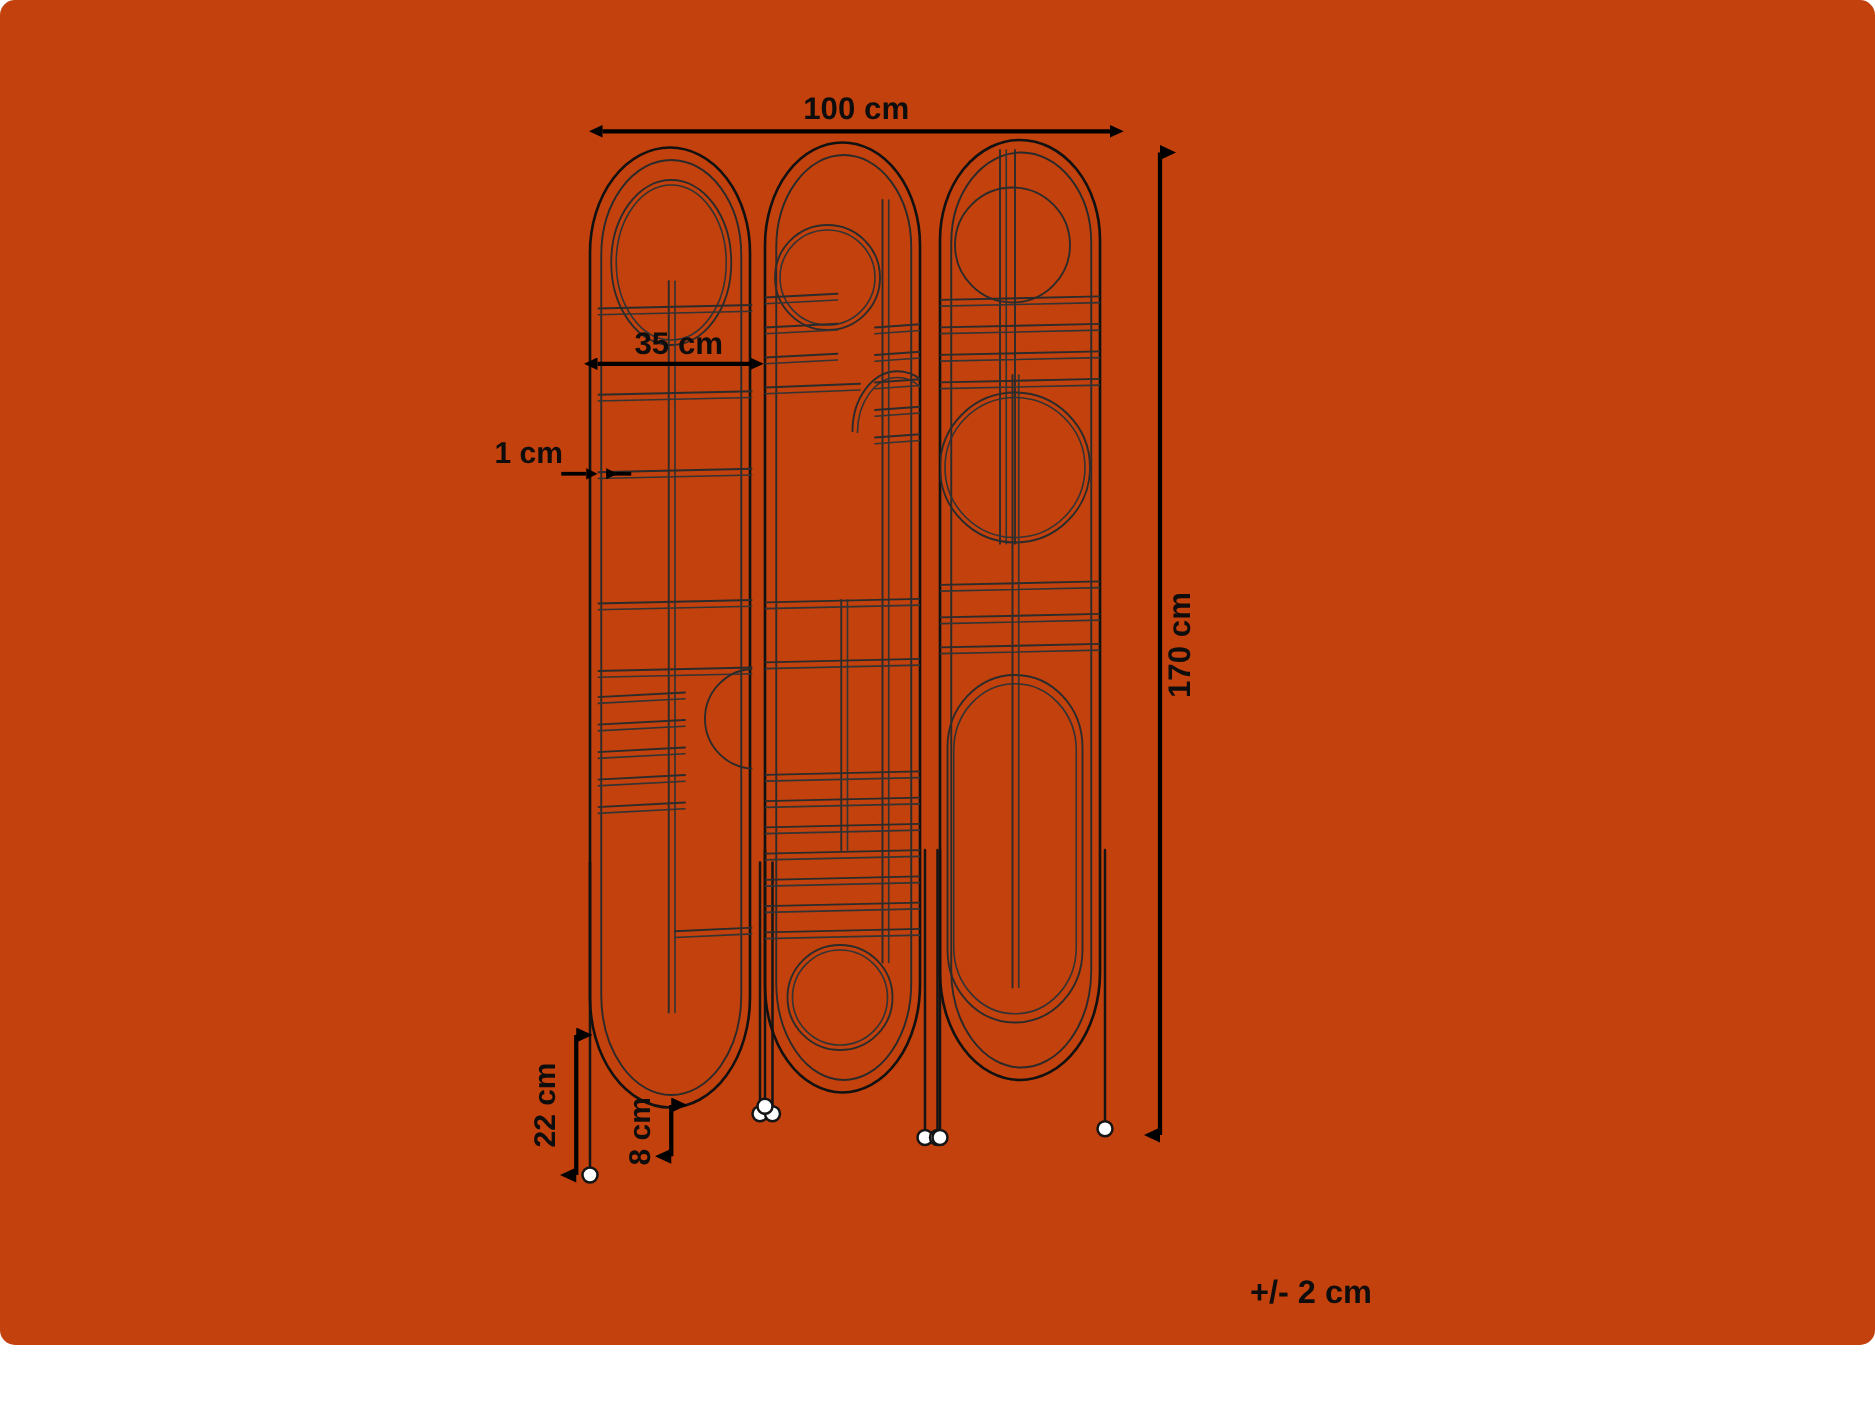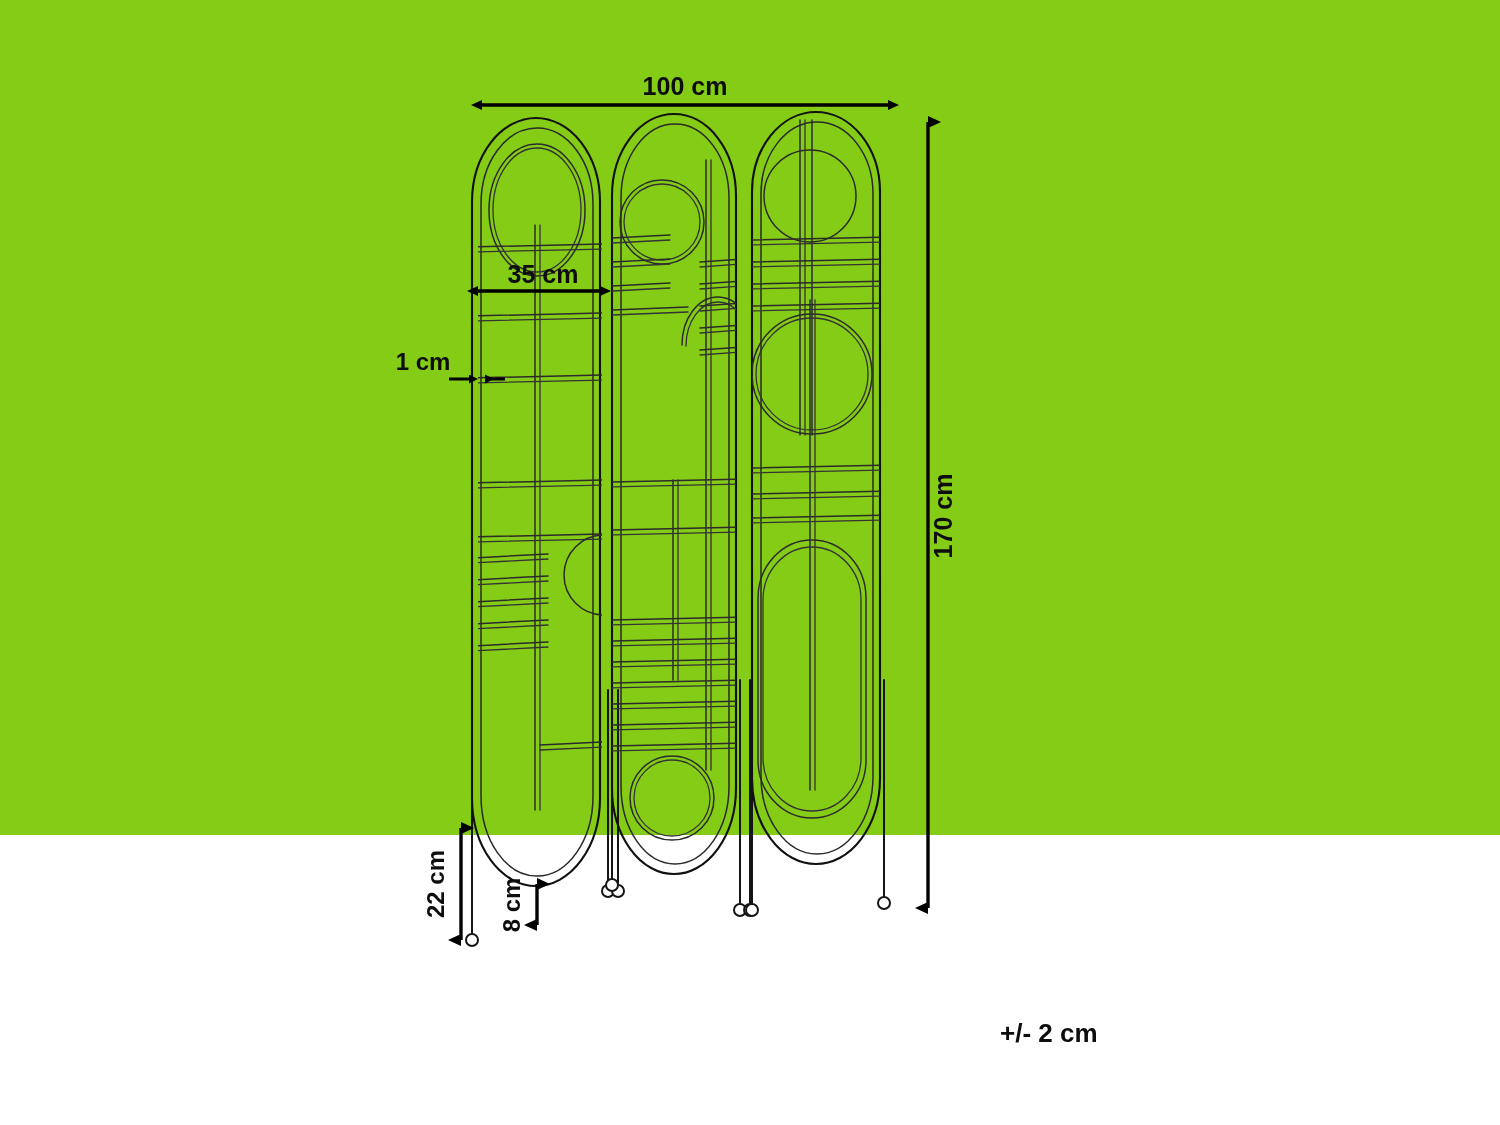--- a/index.html
+++ b/index.html
@@ -10,22 +10,23 @@
   }
   body {
     width: 1500px;
     height: 1125px;
     font-family: "Liberation Sans", sans-serif;
     overflow: hidden;
   }
   #canvas-wrap {
     position: relative;
     width: 1500px;
-    height: 835px;
-    background: #84cc16;
+    height: 1076px;
+    background: #c2410c;
+    border-radius: 12px;
   }
   svg#drawing {
     position: absolute;
     left: 0;
     top: 0;
     width: 1500px;
     height: 1125px;
     display: block;
   }
   .dim-label {

